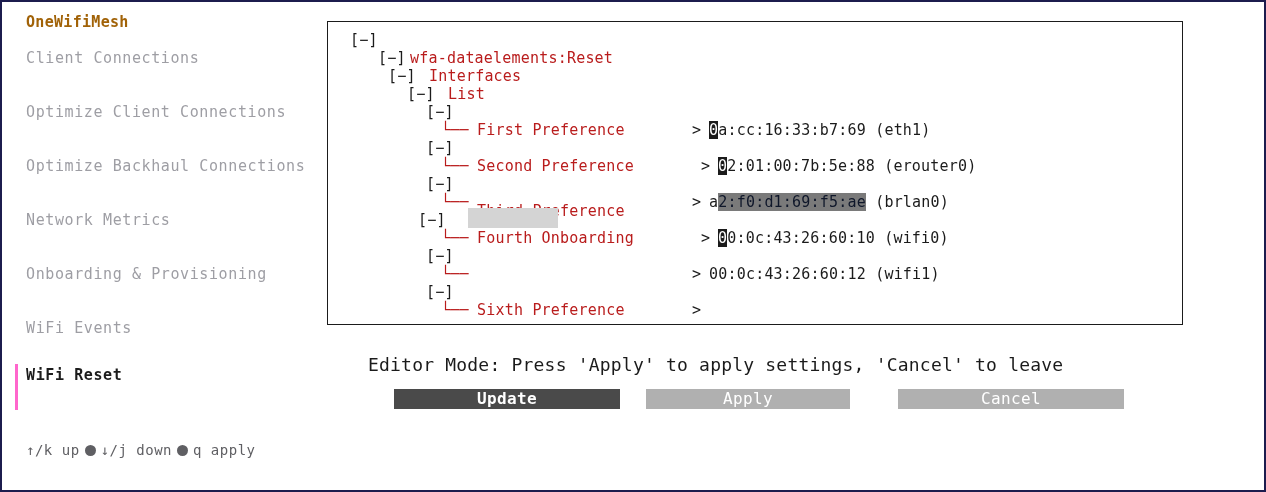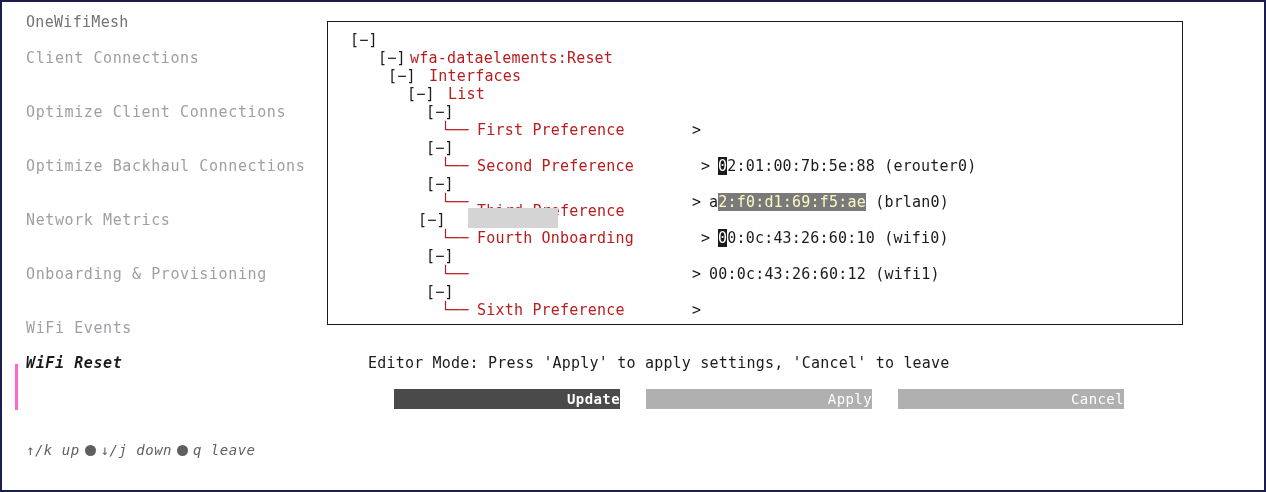--- a/index.html
+++ b/index.html
@@ -32,22 +32,22 @@
   .nav-item {
     position: absolute;
     left: 24px;
     font-size: 15px;
     letter-spacing: 0.6px;
     white-space: nowrap;
     color: #9e9ea4;
     line-height: 20px;
   }
   .nav-item.brand {
-    color: #737373;
-    font-weight: normal;
+    color: #a16207;
+    font-weight: bold;
     letter-spacing: 0.3px;
   }
   .nav-item.selected {
     color: #1c1c1c;
     font-weight: bold;
   }
   #nav-selected-bar {
     position: absolute;
     left: 13px;
     top: 362px;
@@ -62,21 +62,21 @@
     left: 24px;
     top: 440px;
     font-size: 14px;
     color: #5f5f63;
     letter-spacing: 0.5px;
     white-space: nowrap;
     display: flex;
     align-items: center;
     gap: 0px;
   }
-  .status-seg { white-space: pre; font-style: italic; }
+  .status-seg { white-space: pre; }
   .status-dot {
     display: inline-block;
     width: 11px;
     height: 11px;
     border-radius: 50%;
     background: #5f5f63;
     margin: 0 5px;
     vertical-align: middle;
   }
 
@@ -105,53 +105,53 @@
   .tmark { position: absolute; white-space: pre; color: #1b1b1b; }
   .tlabel { position: absolute; white-space: pre; color: #b91c1c; }
   .tval { position: absolute; white-space: pre; color: #1b1b1b; }
 
   .cursor {
     background: #1b1b1b;
     color: #ffffff;
   }
   .sel {
     background: #7a7a7a;
-    color: #fef9c3;
+    color: #0f172a;
   }
   .blankbox {
     position: absolute;
     background: #d4d4d4;
   }
 
   
   #editor-hint {
     position: absolute;
     left: 366px;
     top: 352px;
-    font-size: 15px;
+    font-size: 18px;
     color: #1b1b1b;
     letter-spacing: 0.2px;
     white-space: nowrap;
     text-align: center;
   }
   .btn {
     position: absolute;
     top: 387px;
     height: 20px;
     line-height: 20px;
-    text-align: right;
-    font-size: 14px;
+    text-align: center;
+    font-size: 16px;
     font-weight: bold;
     letter-spacing: 0.4px;
     color: #ffffff;
     white-space: nowrap;
     user-select: none;
   }
   #btn-update { left: 392px; width: 226px; background: #4a4a4a; }
-  #btn-apply  { left: 644px; width: 226px; background: #b0b0b0; font-weight: normal; }
+  #btn-apply  { left: 644px; width: 204px; background: #b0b0b0; font-weight: normal; }
   #btn-cancel { left: 896px; width: 226px; background: #b0b0b0; font-weight: normal; }
 </style>
 </head>
 <body>
 
 <div id="screen">
 
   <nav id="sidebar">
 
     <div id="nav-selected-bar"></div>
@@ -163,29 +163,29 @@
     <div class="nav-item" style="top:100px;">Optimize Client Connections</div>
 
     <div class="nav-item" style="top:154px;">Optimize Backhaul Connections</div>
 
     <div class="nav-item" style="top:208px;">Network Metrics</div>
 
     <div class="nav-item" style="top:262px;">Onboarding &amp; Provisioning</div>
 
     <div class="nav-item" style="top:316px;">WiFi Events</div>
 
-    <div class="nav-item selected" style="top:351px;font-style:italic;">WiFi Reset</div>
+    <div class="nav-item selected" style="top:363px;">WiFi Reset</div>
   </nav>
 
   <div id="statusbar">
     <span class="status-seg">↑/k up</span>
     <span class="status-dot"></span>
     <span class="status-seg">↓/j down</span>
     <span class="status-dot"></span>
-    <span class="status-seg">q leave</span>
+    <span class="status-seg">q apply</span>
   </div>
 
   <section id="panel">
     <div id="tree">
 
       
       <div class="tmark" style="left:22px;  top:9px;">[−]</div>
 
       <div class="tmark" style="left:50px;  top:27px;">[−]</div>
       <div class="tlabel" style="left:82px; top:27px;">wfa-dataelements:Reset</div>
@@ -194,20 +194,21 @@
       <div class="tlabel" style="left:101px; top:45px;">Interfaces</div>
 
       <div class="tmark" style="left:79px;  top:63px;">[−]</div>
       <div class="tlabel" style="left:120px; top:63px;">List</div>
 
       
       <div class="tmark" style="left:98px; top:81px;">[−]</div>
       <div class="tlabel" style="left:113px; top:99px;">└──</div>
       <div class="tlabel" style="left:149px; top:99px;">First Preference</div>
       <div class="tval" style="left:364px; top:99px;">&gt;</div>
+      <div class="tval" style="left:381px; top:99px;"><span class="cursor">0</span><span>a:cc:16:33:b7:69</span><span> </span><span>(eth1)</span></div>
 
       
       <div class="tmark" style="left:98px; top:117px;">[−]</div>
       <div class="tlabel" style="left:113px; top:135px;">└──</div>
       <div class="tlabel" style="left:149px; top:135px;">Second Preference</div>
       <div class="tval" style="left:373px; top:135px;">&gt;</div>
       <div class="tval" style="left:390px; top:135px;"><span class="cursor">0</span><span>2:01:00:7b:5e:88</span><span> </span><span>(erouter0)</span></div>
 
       
       <div class="tmark" style="left:98px; top:153px;">[−]</div>

